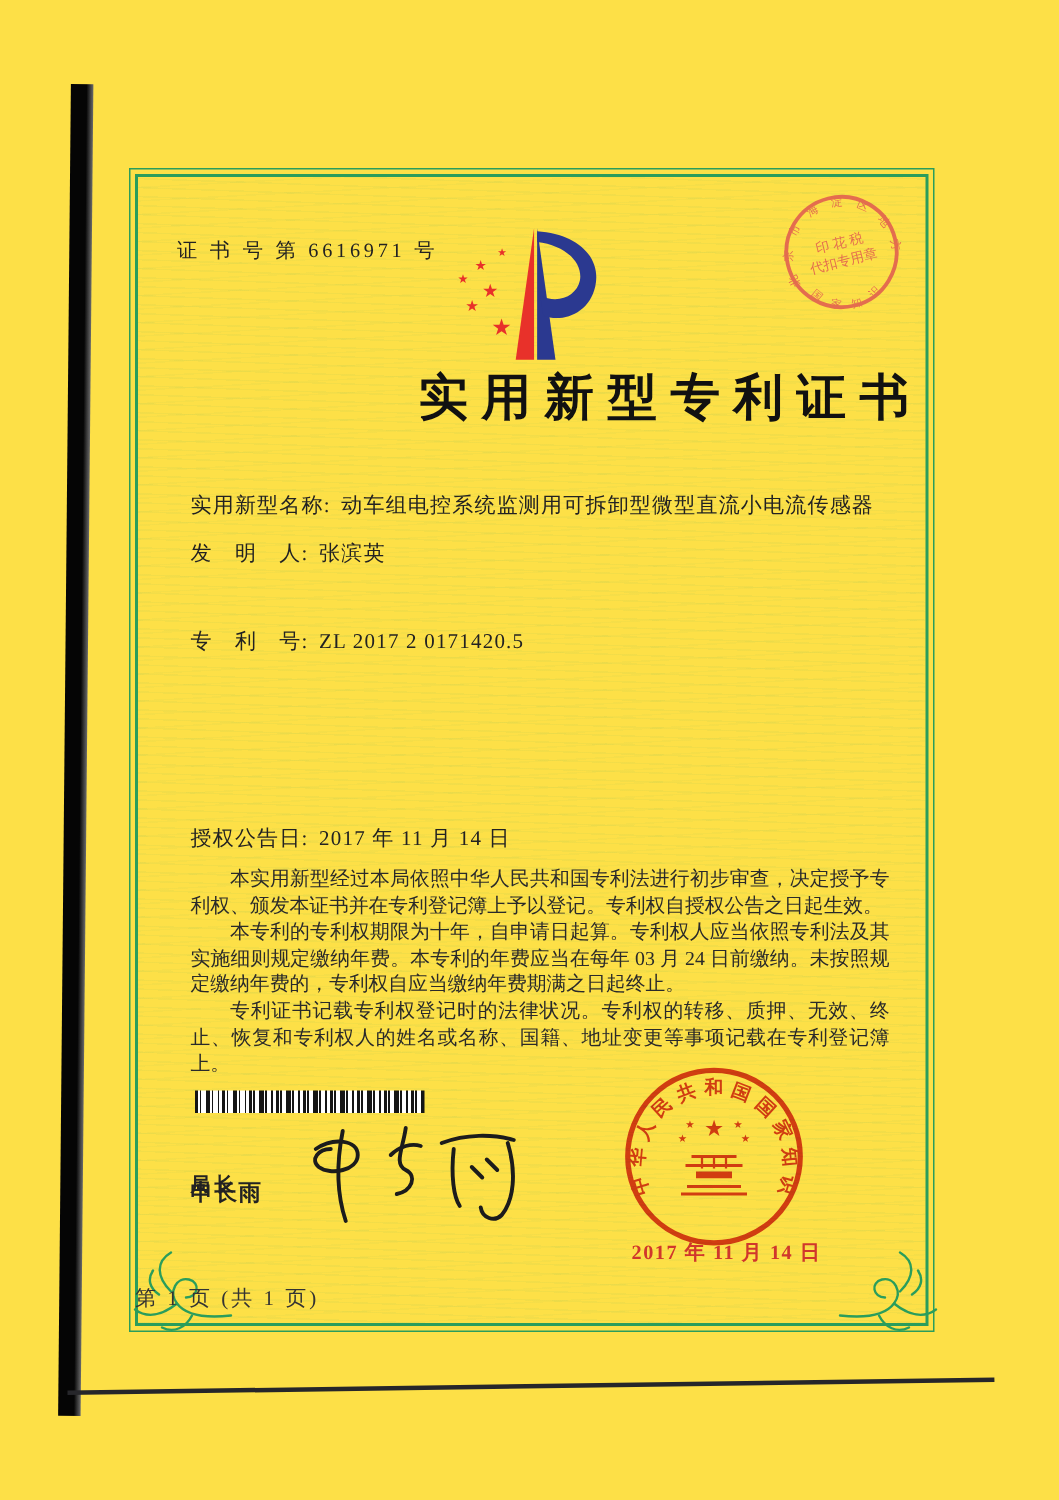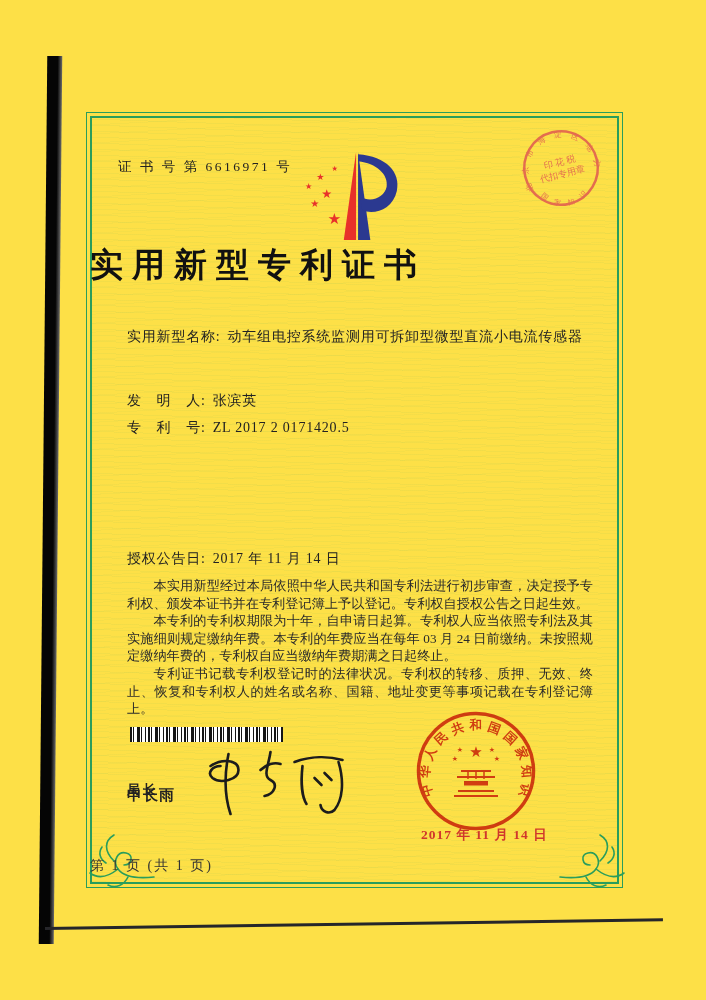--- a/index.html
+++ b/index.html
@@ -15,21 +15,21 @@
          border:2.5px solid #2a9d5c;outline:1px solid #2a9d5c;outline-offset:3px;}
   .frame-texture{position:absolute;inset:0;
          background-image:repeating-linear-gradient(2deg,rgba(60,165,100,.055) 0 1px,transparent 1px 6px),
                           repeating-linear-gradient(-3deg,rgba(60,165,100,.04) 0 1px,transparent 1px 9px);}
   .flourish{position:absolute;width:72px;height:58px;}
   .fl-left{left:84px;top:833px;}
   .fl-right{left:558px;top:833px;transform:scaleX(-1);}
   
   .cert-no{position:absolute;left:118px;top:158px;font-size:13.5px;letter-spacing:2.5px;color:#222;}
   .logo{position:absolute;left:303px;top:146px;width:102px;height:97px;}
-  .title{position:absolute;left:90px;top:243px;width:525px;text-align:left;
+  .title{position:absolute;left:90px;top:243px;width:525px;text-align:right;
          font-size:33px;font-weight:700;letter-spacing:9px;color:#111;}
   
   .field-row{position:absolute;left:127px;font-size:14px;letter-spacing:.8px;color:#222;white-space:nowrap;}
   .field-row .lbl{margin-right:7px;}
   
   .body-text{position:absolute;left:127px;top:577px;width:466px;font-size:13.2px;
              line-height:17.6px;text-align:justify;color:#2a2a2a;}
   .body-text p{margin:0;text-indent:2em;}
   
   .barcode{position:absolute;left:130px;top:727px;width:153px;height:15px;
@@ -95,21 +95,21 @@
       <text x="13" y="33" font-size="9">★</text>
       <text x="28" y="24" font-size="7">★</text>
     </g>
   </svg>
 
   <div class="title">实用新型专利证书</div>
 
   <div class="field-row" style="top:328px">
     <span class="lbl">实用新型名称:</span><span>动车组电控系统监测用可拆卸型微型直流小电流传感器</span>
   </div>
-  <div class="field-row" style="top:392px">
+  <div class="field-row" style="top:360px">
     <span class="lbl">发　明　人:</span><span>张滨英</span>
   </div>
   <div class="field-row" style="top:419px">
     <span class="lbl">专　利　号:</span><span>ZL 2017 2 0171420.5</span>
   </div>
   <div class="field-row" style="top:550px">
     <span class="lbl">授权公告日:</span><span>2017 年 11 月 14 日</span>
   </div>
 
   <div class="body-text">

